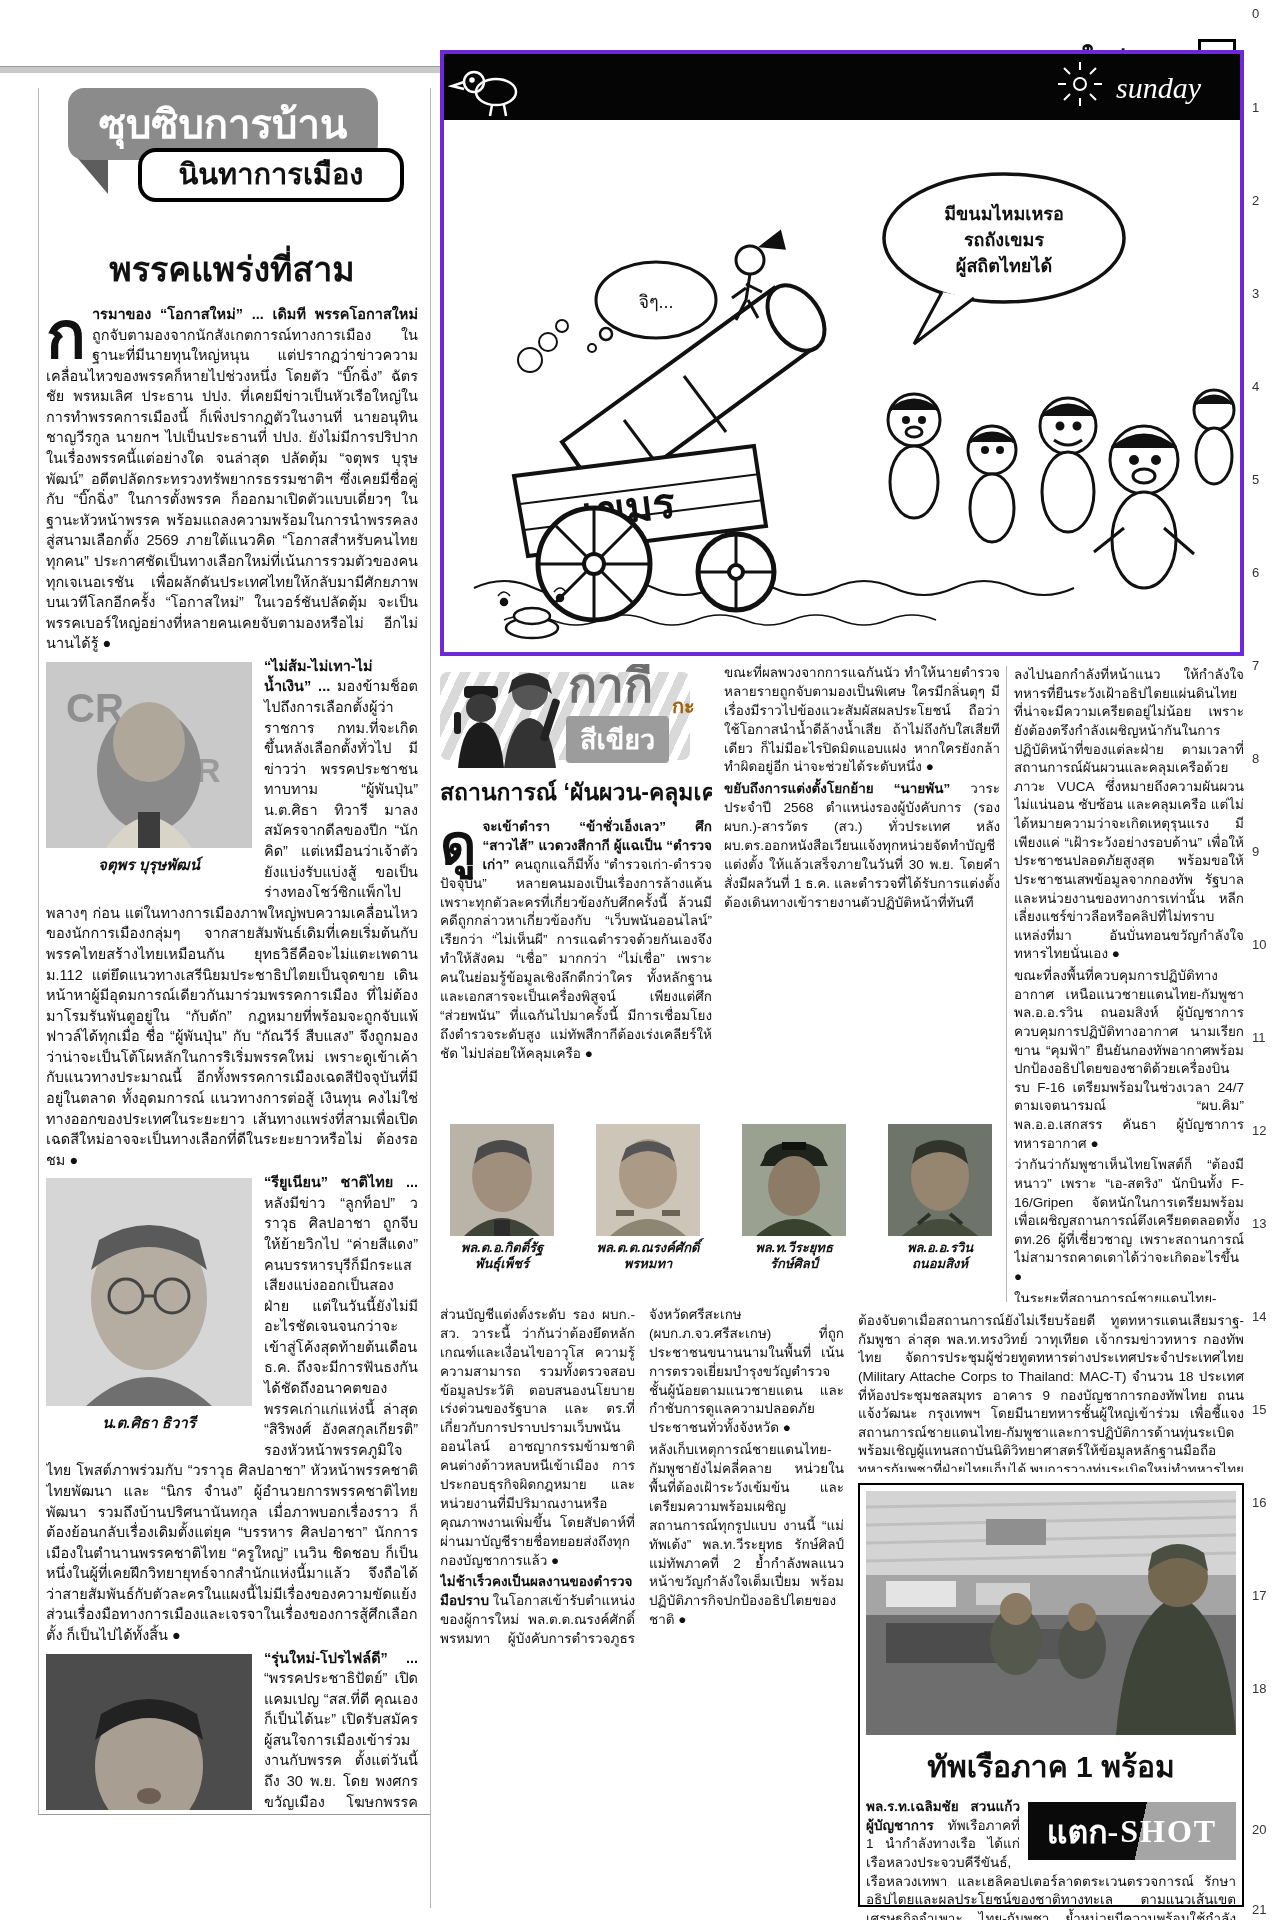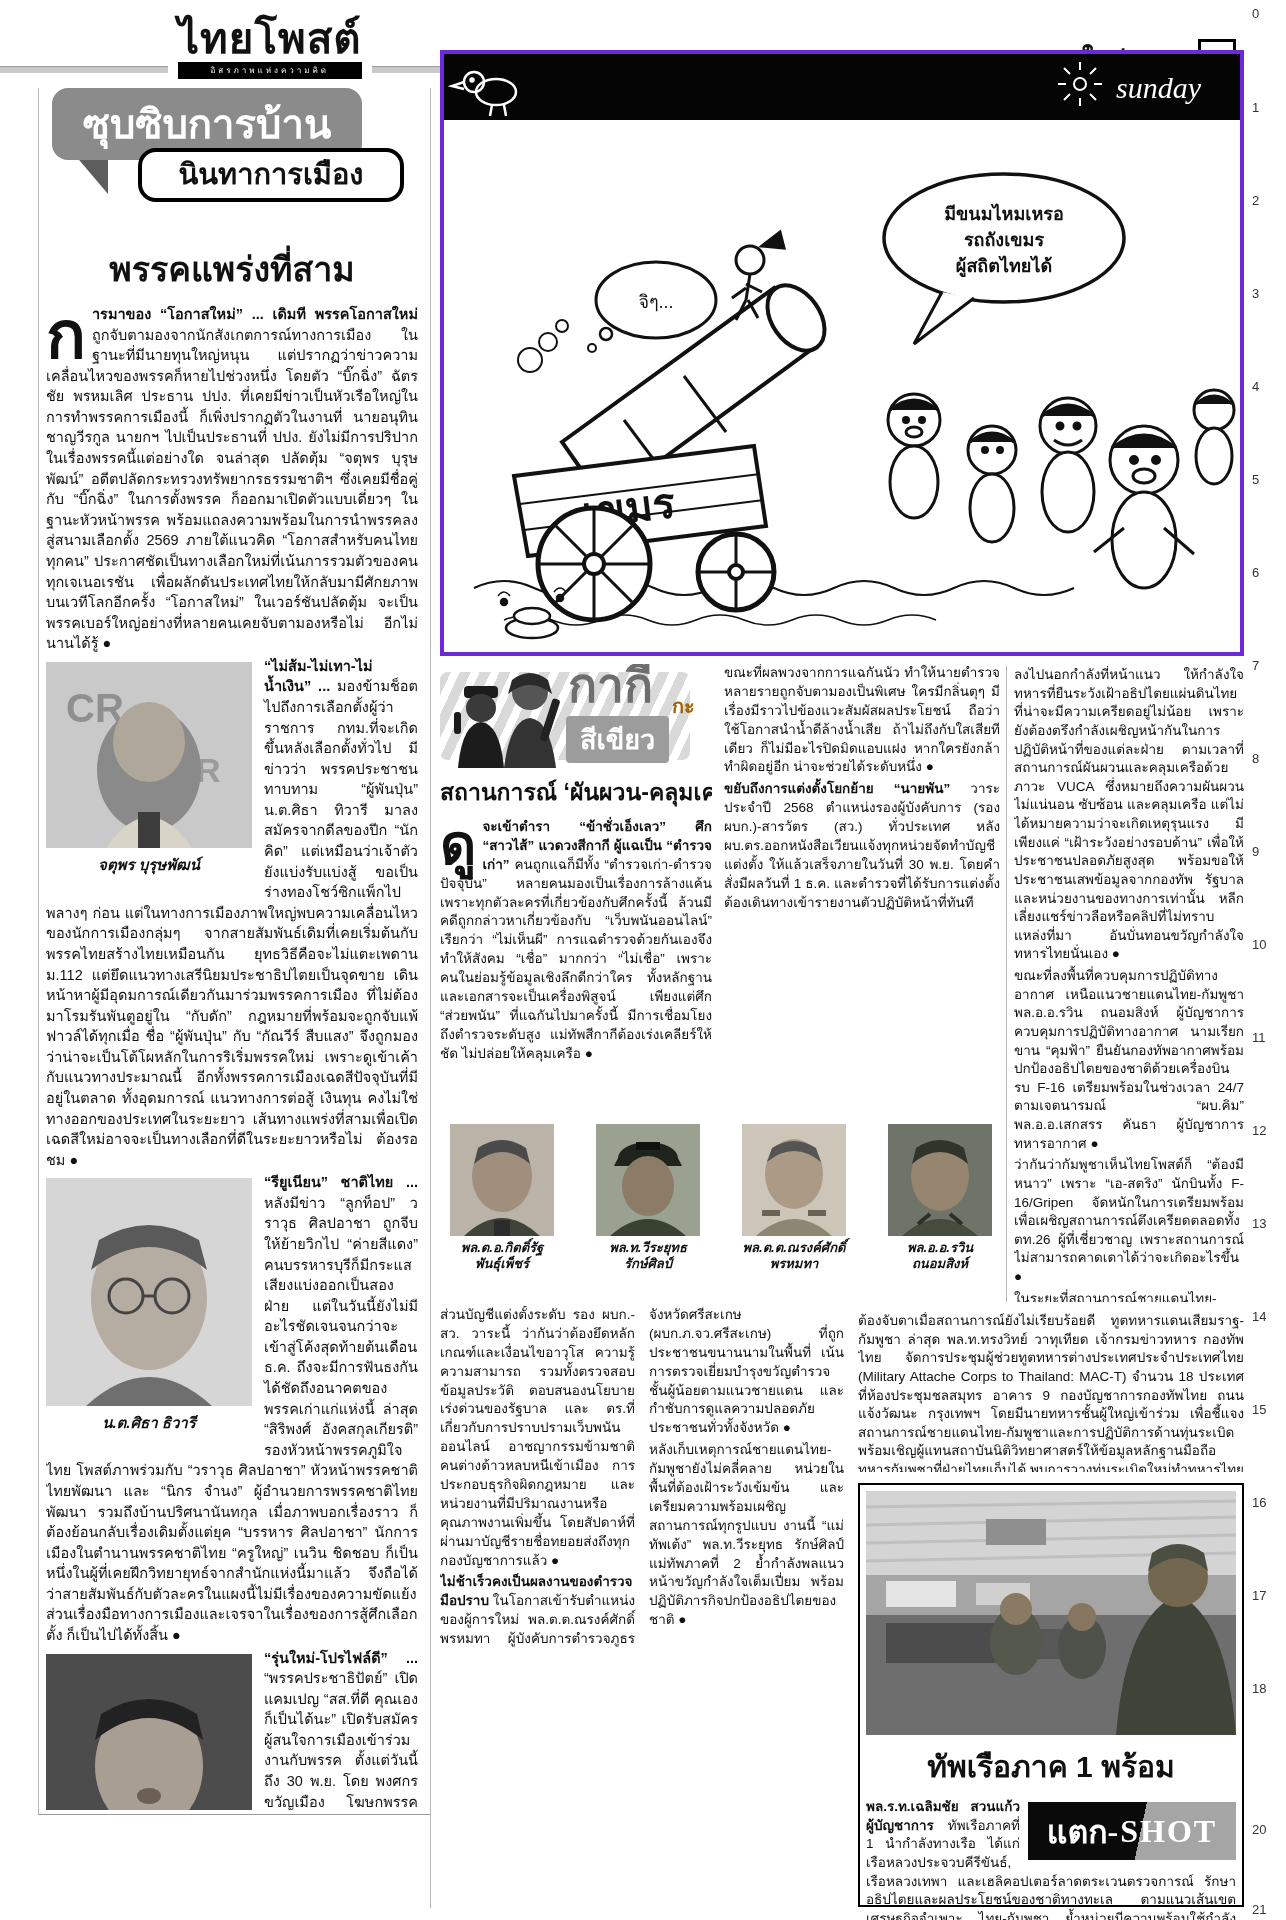--- a/index.html
+++ b/index.html
@@ -14,21 +14,21 @@
   .sect-label{font-size:24px;font-weight:bold;}
   .sect-page{width:32px;height:32px;border:3px solid #000;display:flex;align-items:center;justify-content:center;font-size:22px;font-weight:bold;background:#fff;}
   
   .ruler span{position:absolute;left:1252px;font-size:13px;color:#333;}
   
   .vrule{position:absolute;width:1px;background:#b5b5b5;}
   .hrule{position:absolute;height:1px;background:#9a9a9a;}
   
   .gossip{position:absolute;left:46px;top:88px;width:372px;height:1722px;overflow:hidden;}
   .badge{position:relative;height:140px;margin-bottom:6px;}
-  .badge-top{position:absolute;left:6px;top:0;width:310px;height:72px;background:#8b8b8b;border-radius:16px;
+  .badge-top{position:absolute;left:22px;top:0;width:310px;height:72px;background:#8b8b8b;border-radius:16px;
              color:#fff;font-size:40px;font-weight:bold;text-align:center;line-height:72px;}
   .badge-tail{position:absolute;left:28px;top:66px;width:0;height:0;border-left:34px solid transparent;border-top:40px solid #5d5d5d;}
   .badge-bot{position:absolute;left:92px;top:60px;width:258px;height:46px;background:#fff;border:4px solid #000;border-radius:18px;
              font-size:29px;font-weight:bold;text-align:center;line-height:44px;}
   .g-head{font-size:34px;font-weight:bold;text-align:center;margin:14px 0 8px;}
   .para{font-size:14.5px;line-height:1.42;text-align:justify;margin-bottom:2px;}
   .para .lead{font-weight:bold;}
   .dropcap{float:left;font-size:66px;line-height:.78;font-weight:bold;padding:6px 6px 0 0;}
   .gphoto{float:left;width:206px;margin:6px 12px 4px 0;}
   .gphoto .img{width:206px;background:#cfcfcf;overflow:hidden;}
@@ -71,24 +71,20 @@
   .stamp .en{color:#fff;font-size:32px;font-weight:bold;font-family:"Liberation Serif",serif;letter-spacing:2px;}
   .n-cap{font-size:13.5px;line-height:1.38;text-align:justify;}
   .n-cap b{font-weight:bold;}
 </style>
 </head>
 <body>
 
 <div class="page">
 
   <div class="hdr-rule"></div>
-  <div class="logo">
-    <div class="logo-word">ไทยโพสต์</div>
-    <div class="logo-bar">อิสรภาพแห่งความคิด</div>
-  </div>
   <div class="sect">
     <span class="sect-label">ในประเทศ</span>
     <span class="sect-page">3</span>
   </div>
 
   <div class="ruler">
     <span style="top:6px">0</span>
     <span style="top:100px">1</span>
     <span style="top:193px">2</span>
     <span style="top:286px">3</span>
@@ -355,46 +351,46 @@
           </svg>
       </div>
       <div class="ocap">
         <div>พล.ต.อ.กิตติ์รัฐ</div>
         <div>พันธุ์เพ็ชร์</div>
       </div>
     </div>
     <div class="ocell">
       <div class="img">
         <svg width="104" height="112" viewBox="0 0 104 112">
-            <rect width="104" height="112" fill="#9aa191"></rect>
-            <path d="M22 34 a30 16 0 0 1 60 0 l4 8 h-68 Z" fill="#1e241c"></path>
-            <rect x="40" y="18" width="24" height="8" fill="#0f120e"></rect>
-            <ellipse cx="52" cy="62" rx="26" ry="30" fill="#8c7b66"></ellipse>
-            <path d="M14 112 q38 -34 76 0 Z" fill="#39412f"></path>
-          </svg>
-      </div>
-      <div class="ocap">
-        <div>พล.ท.วีระยุทธ</div>
-        <div>รักษ์ศิลป์</div>
-      </div>
-    </div>
-    <div class="ocell">
-      <div class="img">
-        <svg width="104" height="112" viewBox="0 0 104 112">
             <rect width="104" height="112" fill="#cdc6b8"></rect>
             <ellipse cx="52" cy="50" rx="29" ry="35" fill="#ab9a86"></ellipse>
             <path d="M25 38 q27 -22 54 0 l-5 -14 q-22 -14 -44 0 Z" fill="#555"></path>
             <path d="M14 112 q38 -34 76 0 Z" fill="#8d8673"></path>
             <rect x="20" y="86" width="18" height="6" fill="#6b6453"></rect>
             <rect x="66" y="86" width="18" height="6" fill="#6b6453"></rect>
           </svg>
       </div>
       <div class="ocap">
         <div>พล.ต.ต.ณรงค์ศักดิ์</div>
         <div>พรหมทา</div>
+      </div>
+    </div>
+    <div class="ocell">
+      <div class="img">
+        <svg width="104" height="112" viewBox="0 0 104 112">
+            <rect width="104" height="112" fill="#9aa191"></rect>
+            <path d="M22 34 a30 16 0 0 1 60 0 l4 8 h-68 Z" fill="#1e241c"></path>
+            <rect x="40" y="18" width="24" height="8" fill="#0f120e"></rect>
+            <ellipse cx="52" cy="62" rx="26" ry="30" fill="#8c7b66"></ellipse>
+            <path d="M14 112 q38 -34 76 0 Z" fill="#39412f"></path>
+          </svg>
+      </div>
+      <div class="ocap">
+        <div>พล.ท.วีระยุทธ</div>
+        <div>รักษ์ศิลป์</div>
       </div>
     </div>
     <div class="ocell">
       <div class="img">
         <svg width="104" height="112" viewBox="0 0 104 112">
             <rect width="104" height="112" fill="#6f746a"></rect>
             <ellipse cx="52" cy="52" rx="29" ry="35" fill="#97866f"></ellipse>
             <path d="M24 40 q28 -24 56 0 l-4 -16 q-24 -16 -48 0 Z" fill="#30342b"></path>
             <path d="M14 112 q38 -34 76 0 Z" fill="#454c3c"></path>
             <path d="M30 100 l12 -10 M74 100 l-12 -10" stroke="#2c3026" stroke-width="4"></path>

